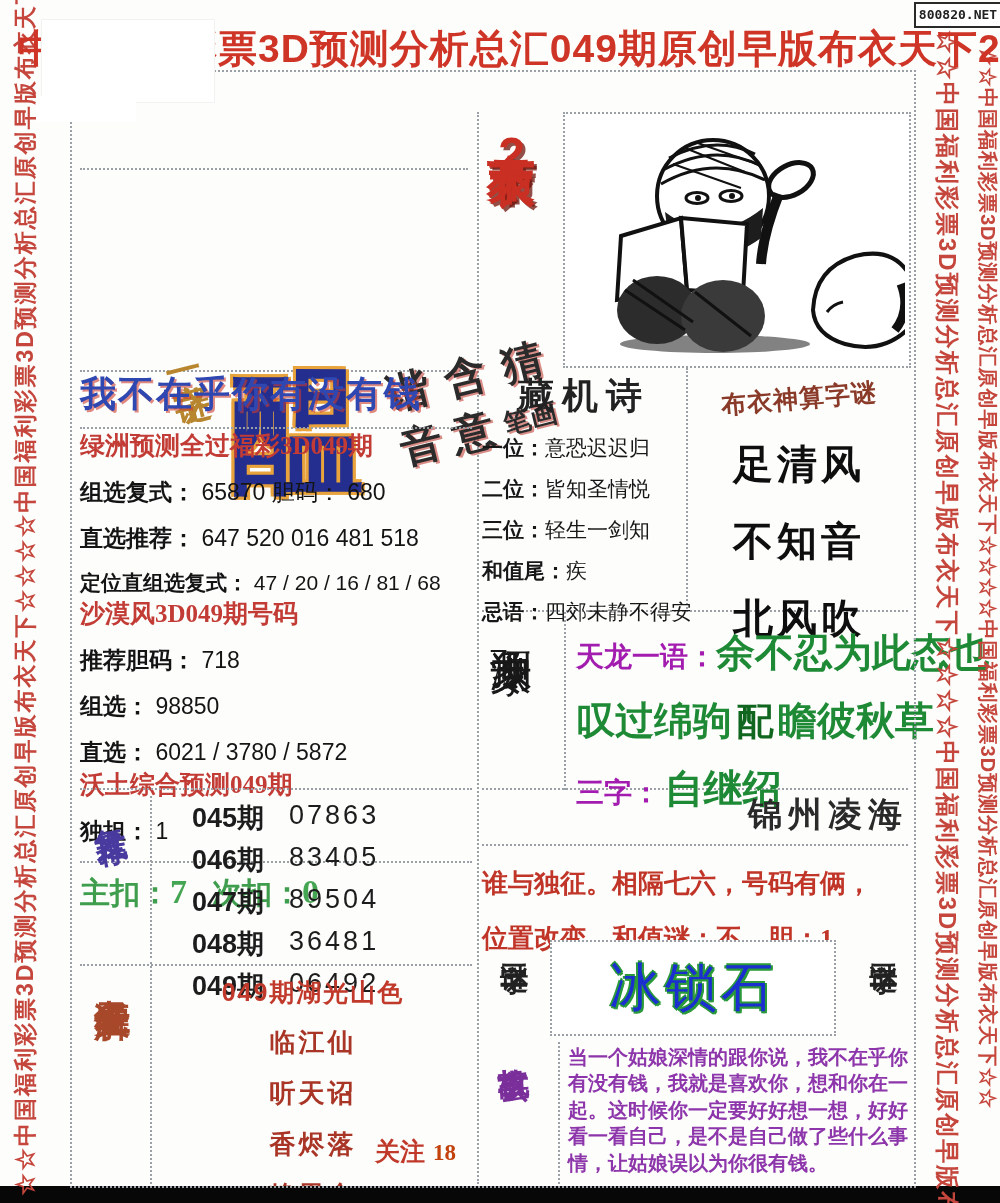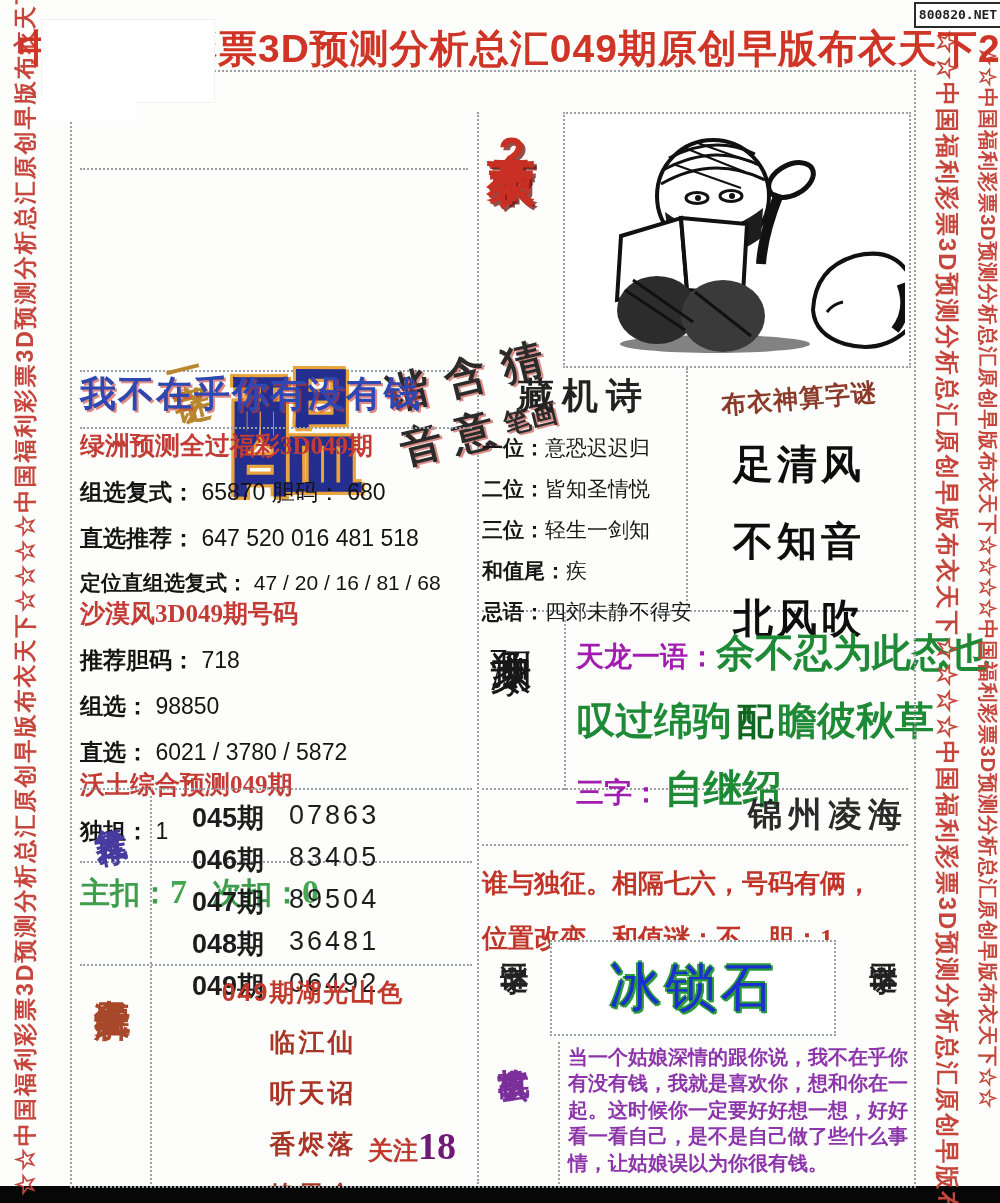--- a/index.html
+++ b/index.html
@@ -66,21 +66,21 @@
   .fushi-row .val{letter-spacing:3px;}
 
   
   .laofuzi{position:absolute;left:80px;top:962px;width:392px;height:222px;}
   .laofuzi-label{position:absolute;left:12px;top:8px;font-size:36px;font-weight:900;color:#a8482a;
     font-family:"Liberation Serif",serif;line-height:1.12;letter-spacing:2px;}
   .laofuzi-main{position:absolute;left:70px;top:0;width:322px;height:222px;border-left:2px dotted #9aa0a6;}
   .lf-title{text-align:center;font-size:25px;font-weight:900;color:#c0392b;margin-top:14px;letter-spacing:2px;}
   .lf-line{text-align:center;font-size:26px;font-weight:900;color:#a83525;margin-top:16px;letter-spacing:3px;}
   .lf-focus{position:absolute;right:18px;bottom:16px;font-size:25px;font-weight:900;color:#c0392b;}
-  .lf-focus .num{color:#701a75;font-size:38px;font-family:"Liberation Serif",serif;}
+  .lf-focus .num{color:#c2410c;font-size:23px;font-family:"Liberation Serif",serif;margin-left:8px;}
 
   
   .cangjishi{position:absolute;left:482px;top:368px;width:206px;height:244px;box-sizing:border-box;padding-top:4px;}
   .cjs-title{text-align:center;font-size:36px;font-weight:900;color:#222;letter-spacing:8px;font-family:Liberation Mono, monospace;}
   .cjs-line{font-size:21px;color:#171717;margin-top:13px;white-space:nowrap;}
   .cjs-line b{font-weight:900;}
 
   
   .shensuan{position:absolute;left:690px;top:368px;width:218px;height:244px;box-sizing:border-box;}
   .ss-title{text-align:center;font-size:25px;font-weight:bold;color:#8a3a28;transform:rotate(-5deg);

